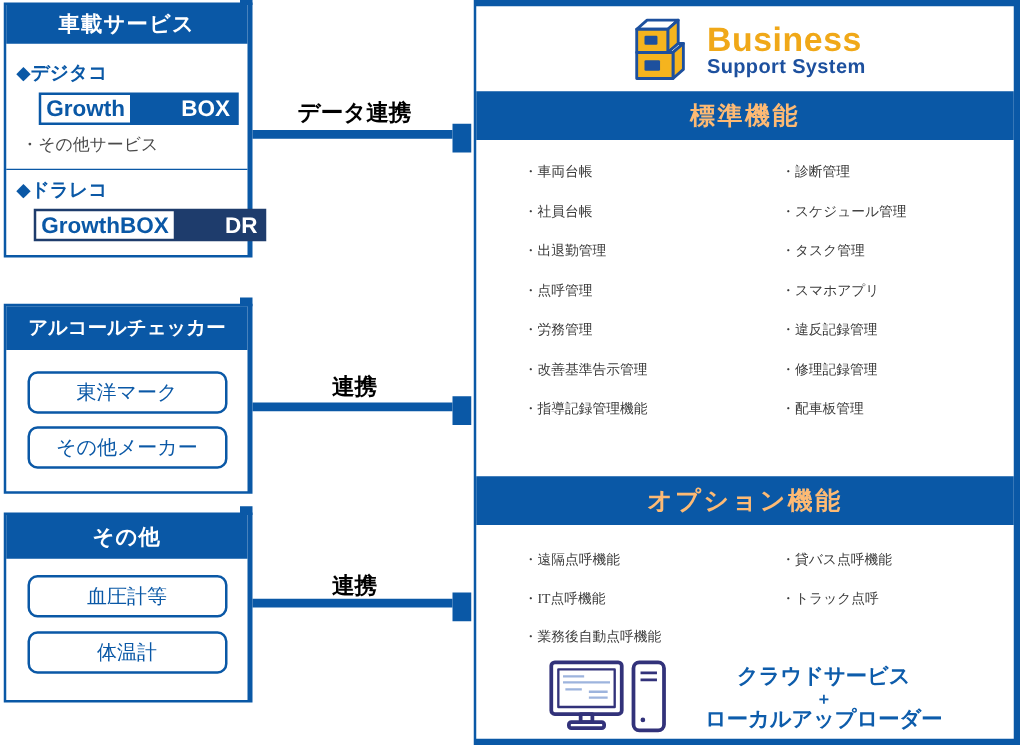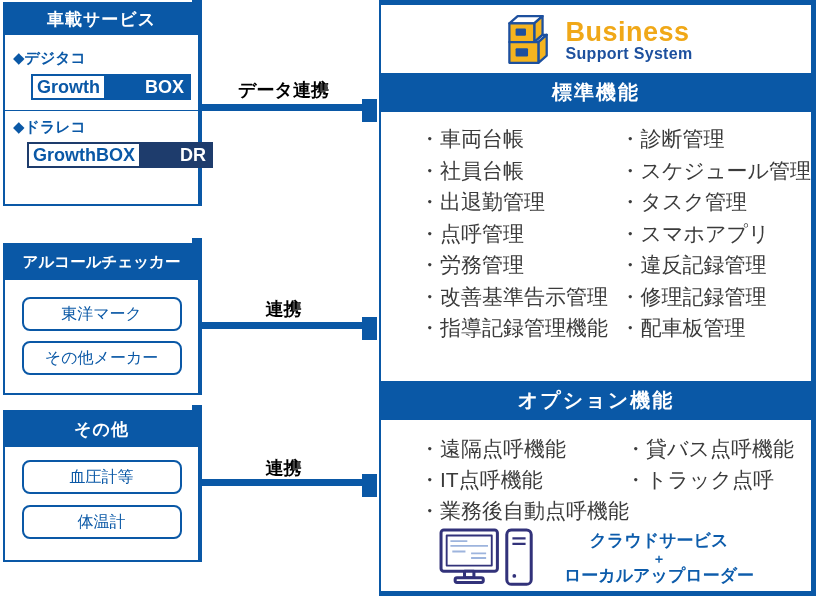--- a/index.html
+++ b/index.html
@@ -73,50 +73,51 @@
     position:absolute;left:379px;top:0;width:437px;height:596px;background:#fff;
     box-sizing:border-box;border:2px solid var(--primary);
     border-top-width:5px;border-right-width:5px;border-bottom-width:5px;
   }
   .logo-row{height:64px;display:flex;align-items:center;justify-content:center;gap:12px;padding-top:4px;}
   .logo-text{display:flex;flex-direction:column;}
   .logo-text .l1{color:var(--logo-yellow);font-size:27px;font-weight:900;letter-spacing:.5px;line-height:26px;}
   .logo-text .l2{color:var(--logo-blue);font-size:16px;font-weight:900;letter-spacing:.3px;}
 
   .sec-bar{
-    height:39px;background:var(--primary);color:#ffffff;font-size:20px;font-weight:bold;
+    height:39px;background:var(--primary);color:#fdba74;font-size:20px;font-weight:bold;
     display:flex;align-items:center;justify-content:center;letter-spacing:2px;
   }
   #opt-bar{margin-top:37px;}
 
   .cols{display:flex;padding:11px 0 0 38px;}
   .cols.opt{padding-top:13px;}
   .col{display:flex;flex-direction:column;}
   .col.c1{width:206px;}
-  .fitem{line-height:31.5px;font-size:21px;color:var(--text-dark);white-space:nowrap;}
+  .fitem{line-height:31.5px;font-size:11px;color:var(--text-dark);white-space:nowrap;font-family:Liberation Serif, serif;}
   .cols.opt .fitem{line-height:31px;}
 
   .footer{display:flex;align-items:center;justify-content:center;gap:26px;margin-top:2px;}
   .footer-caption{text-align:center;color:#0d5cab;font-weight:bold;}
   .footer-caption .fc1{font-size:17px;line-height:20px;}
   .footer-caption .fc2{font-size:13px;line-height:15px;}
   .footer-caption .fc3{font-size:17px;line-height:20px;}
 </style>
 </head>
 <body>
 
 <div class="canvas">
 
   <div class="lbox" id="box-vehicle">
     <div class="lbox-header">車載サービス</div>
     <div class="sec-heading">◆デジタコ</div>
     <div class="logo-growthbox">
       <span class="t1">Growth</span>
       <span class="t2">BOX</span>
     </div>
+    <div class="note">・その他サービス</div>
     <hr class="divider">
     <div class="sec-heading second">◆ドラレコ</div>
     <div class="logo-growthbox dr">
       <span class="t1">GrowthBOX</span>
       <span class="t2">DR</span>
     </div>
   </div>
 
   <div class="lbox" id="box-alcohol">
     <div class="lbox-header">アルコールチェッカー</div>

